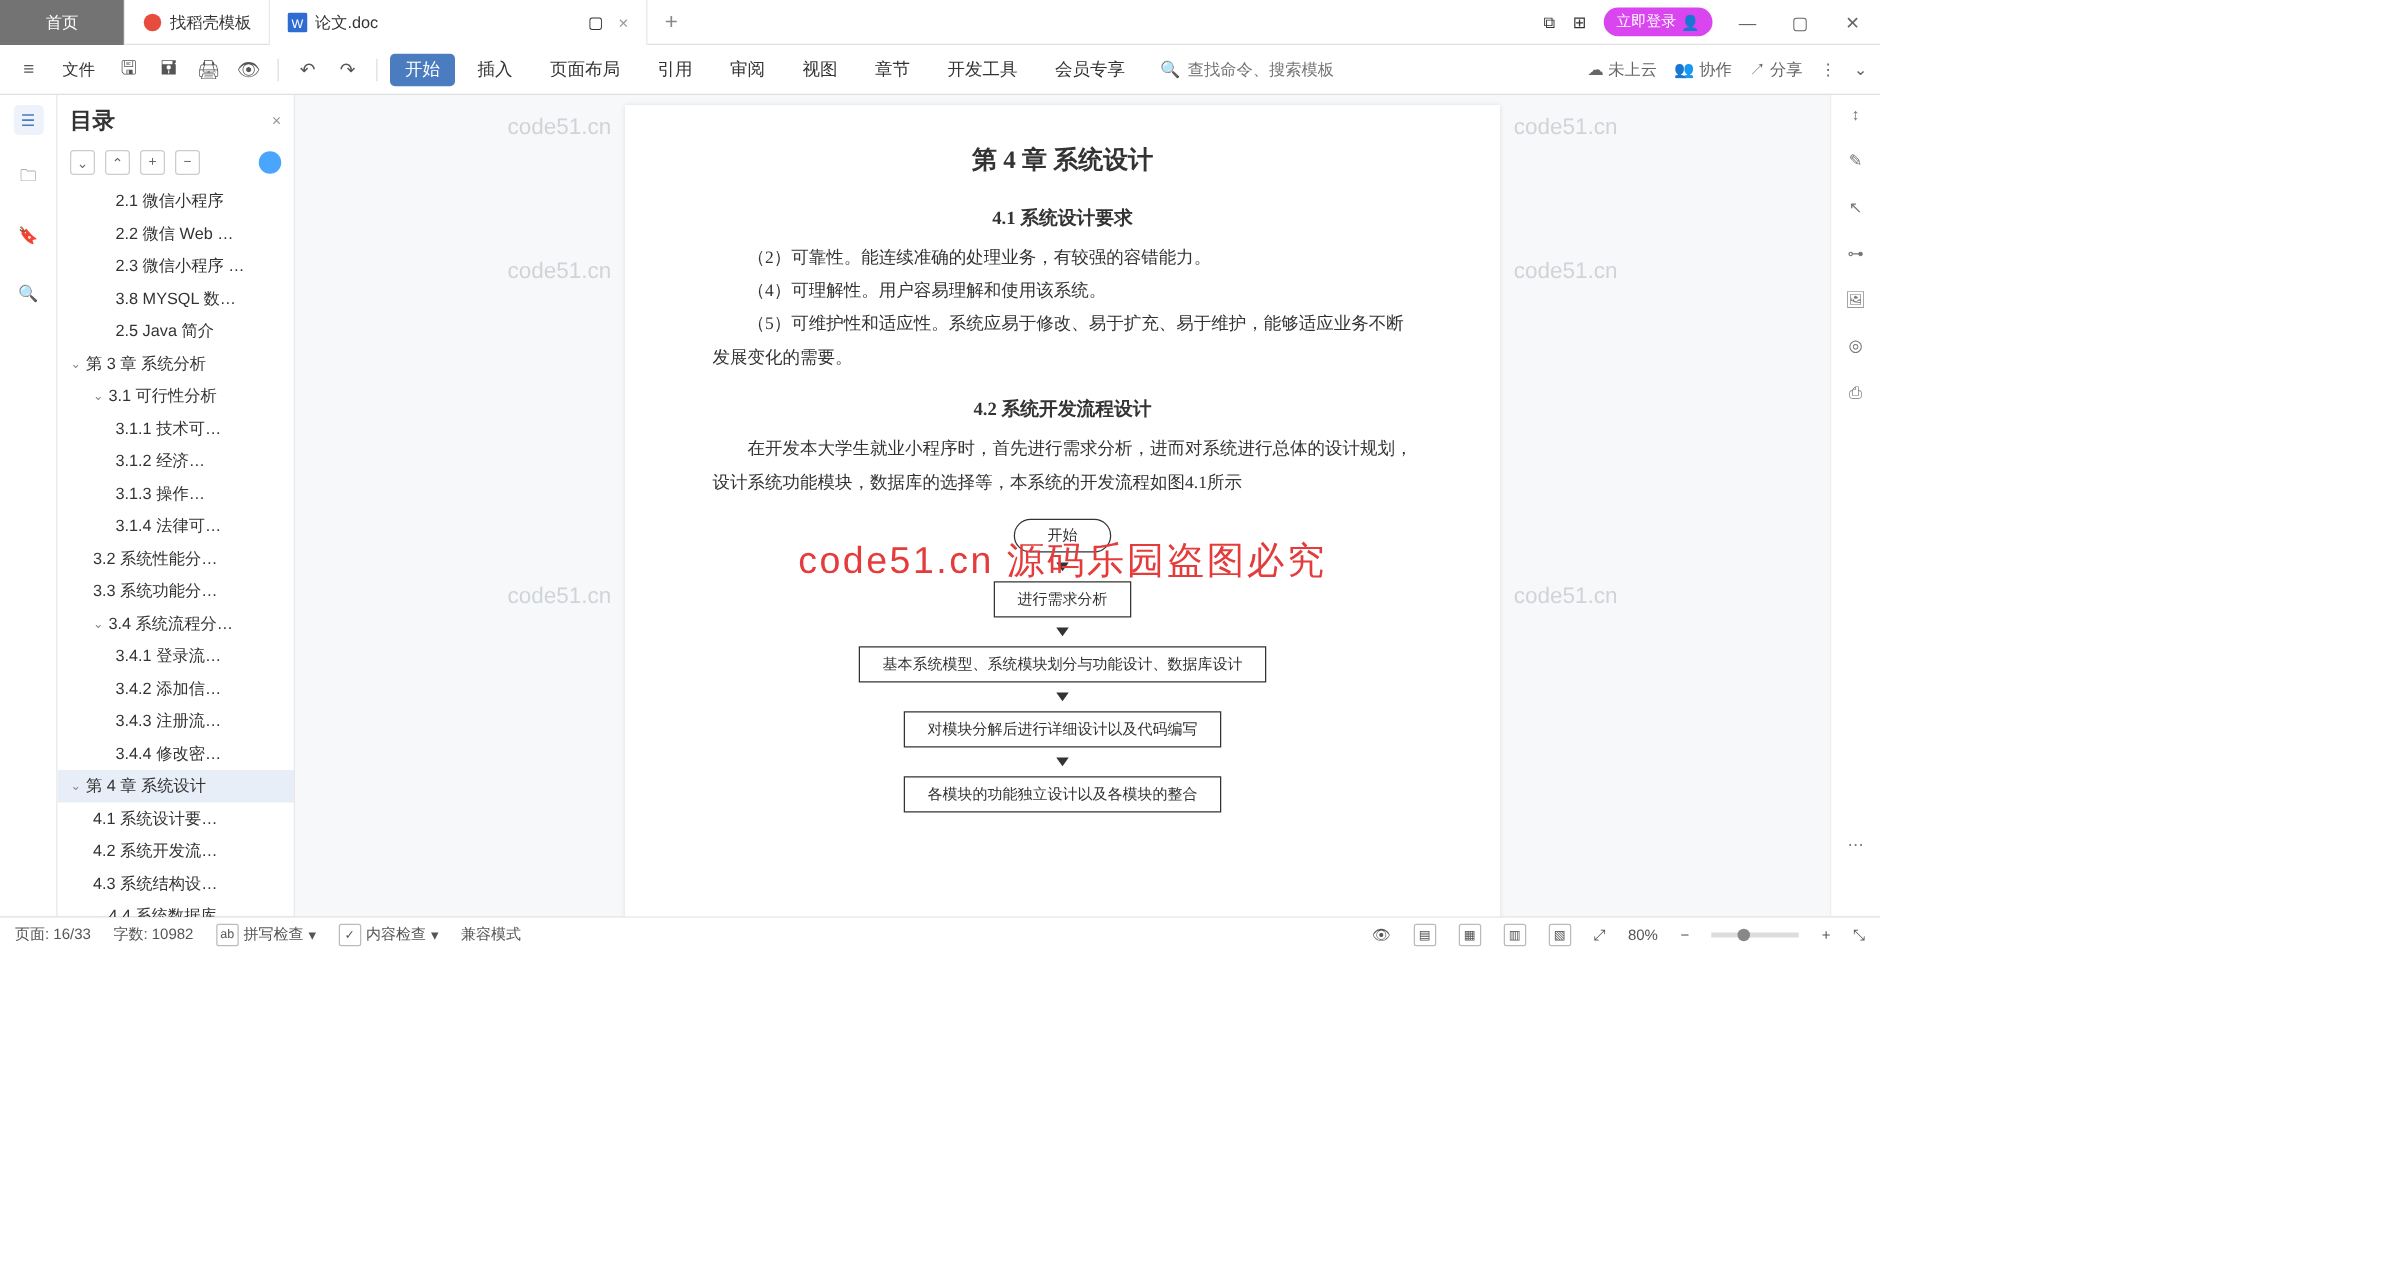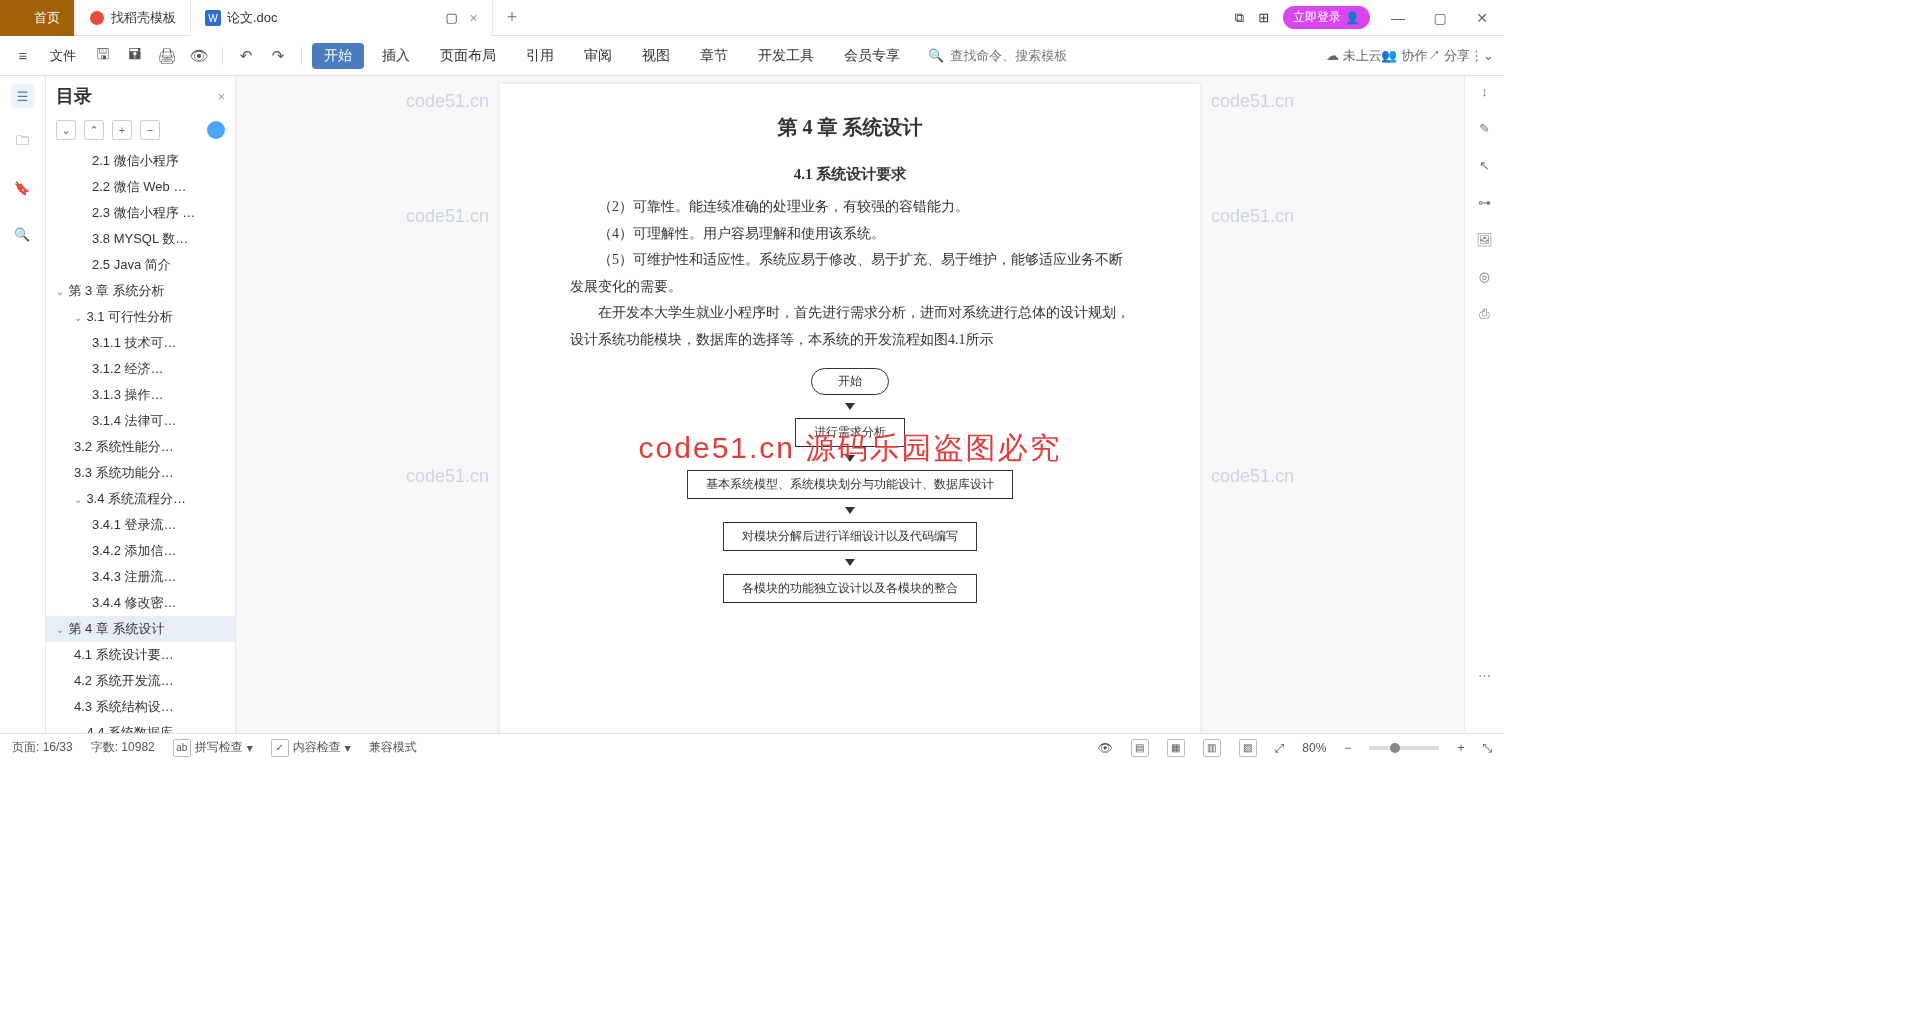--- a/index.html
+++ b/index.html
@@ -1,34 +1,34 @@
 <!DOCTYPE html>
 <html><head>
 <meta charset="utf-8">
 <style>
 * { margin: 0; padding: 0; box-sizing: border-box; }
 body { font-family: "Microsoft YaHei", sans-serif; font-size: 13px; color: #333; background: #fff; overflow: hidden; width: 1504px; height: 769px; }
 .titlebar { height: 36px; display: flex; align-items: center; background: #fff; border-bottom: 1px solid #e0e0e0; }
 .tab { height: 36px; display: flex; align-items: center; padding: 0 14px; gap: 6px; border-right: 1px solid #e8e8e8; position: relative; }
-.tab.home { background: #a16207; color: #fff; width: 75px; justify-content: flex-end; }
+.tab.home { background: #737373; color: #fff; width: 100px; justify-content: center; }
 .tab.active { background: #fff; }
 .tab-icon { width: 16px; height: 16px; display: inline-flex; align-items: center; justify-content: center; }
 .tab-close { opacity: .5; font-size: 14px; margin-left: 4px; }
 .tab-add { padding: 0 14px; font-size: 18px; color: #888; }
 .titlebar-right { margin-left: auto; display: flex; align-items: center; gap: 14px; padding-right: 8px; }
 .login-btn { background: #d946ef; color: #fff; border-radius: 14px; padding: 3px 10px; display: flex; align-items: center; gap: 4px; font-size: 12px; }
 .win-btn { width: 28px; text-align: center; color: #666; font-size: 14px; }
 .ribbon { height: 40px; display: flex; align-items: center; border-bottom: 1px solid #e0e0e0; padding: 0 10px; gap: 6px; }
 .ribbon .icon-btn { width: 26px; height: 26px; display: flex; align-items: center; justify-content: center; color: #555; font-size: 15px; }
 .ribbon .file-label { padding: 0 8px; color: #333; }
 .ribbon .sep { width: 1px; height: 18px; background: #ddd; margin: 0 4px; }
 .ribbon .rtab { padding: 0 12px; height: 40px; display: flex; align-items: center; font-size: 14px; color: #333; }
 .ribbon .rtab.active { background: #4a7cbf; color: #fff; border-radius: 4px; height: 26px; }
 .ribbon input.search { border: none; outline: none; color: #999; width: 150px; font-size: 13px; }
-.ribbon .right-cluster { margin-left: auto; display: flex; color: #666; font-size: 13px; align-items: center; text-align: right; }
+.ribbon .right-cluster { margin-left: auto; display: flex; gap: 14px; color: #666; font-size: 13px; align-items: center; text-align: right; }
 .main { display: flex; height: 657px; }
 .left-rail { width: 46px; border-right: 1px solid #e8e8e8; display: flex; flex-direction: column; align-items: center; padding-top: 8px; gap: 22px; color: #666; }
 .left-rail .rail-btn { width: 24px; height: 24px; display: flex; align-items: center; justify-content: center; }
 .left-rail .rail-btn.active { color: #4a7cbf; background: #eef3fb; border-radius: 4px; }
 .outline { width: 190px; border-right: 1px solid #e8e8e8; display: flex; flex-direction: column; }
 .outline-header { padding: 8px 10px; display: flex; align-items: center; }
 .outline-title { font-size: 18px; font-weight: 600; }
 .outline-close { margin-left: auto; color: #999; }
 .outline-tools { padding: 4px 10px 8px; display: flex; gap: 8px; color: #666; align-items: center; }
 .tool-box { width: 20px; height: 20px; border: 1px solid #ccc; border-radius: 3px; display: flex; align-items: center; justify-content: center; font-size: 11px; }
@@ -237,20 +237,21 @@
 
     <div class="wm" style="left:490px;top:525px">code51.cn</div>
     <div class="wm" style="left:490px;top:265px">code51.cn</div>
 
     <div class="page">
       <h2>第 4 章  系统设计</h2>
       <h3>4.1 系统设计要求</h3>
       <p>（2）可靠性。能连续准确的处理业务，有较强的容错能力。</p>
       <p>（4）可理解性。用户容易理解和使用该系统。</p>
       <p>（5）可维护性和适应性。系统应易于修改、易于扩充、易于维护，能够适应业务不断发展变化的需要。</p>
+      <h3>4.2 系统开发流程设计</h3>
       <p>在开发本大学生就业小程序时，首先进行需求分析，进而对系统进行总体的设计规划，设计系统功能模块，数据库的选择等，本系统的开发流程如图4.1所示</p>
       <div class="flowchart">
         <div class="fc-round">开始</div>
         <div class="fc-arrow"></div>
         <div class="fc-box">进行需求分析</div>
         <div class="fc-arrow"></div>
         <div class="fc-box">基本系统模型、系统模块划分与功能设计、数据库设计</div>
         <div class="fc-arrow"></div>
         <div class="fc-box">对模块分解后进行详细设计以及代码编写</div>
         <div class="fc-arrow"></div>

